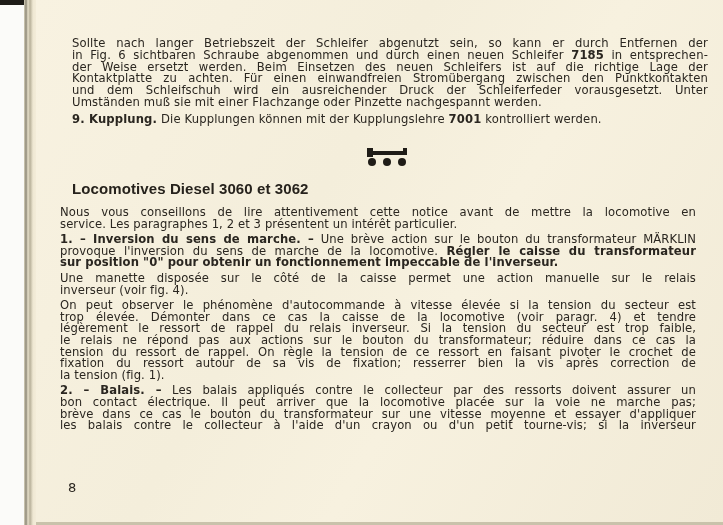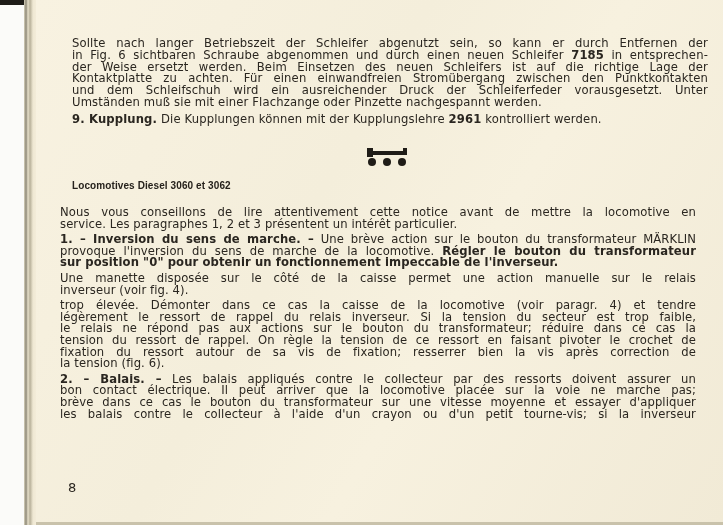--- a/index.html
+++ b/index.html
@@ -33,21 +33,21 @@
   }
   .para { text-align: justify; text-align-last: left; margin: 0 0 4px 0; }
   .para b { font-weight: bold; }
   .line { display: block; white-space: nowrap; }
   .just { display: block; text-align: justify; text-align-last: justify; white-space: normal; }
   .loco-icon {
     position: absolute; left: 365px; top: 146px; width: 44px; height: 22px;
   }
   .heading {
     position: absolute; left: 72px; top: 180px;
-    font-size: 10px; font-weight: bold; letter-spacing: 0.1px; color: #26221c;
+    font-size: 15px; font-weight: bold; letter-spacing: 0.1px; color: #26221c;
     font-family: "Liberation Sans", sans-serif;
   }
   .content2 {
     position: absolute; left: 60px; top: 207px; width: 636px;
     font-size: 11.6px; line-height: 11.6px; letter-spacing: 0.1px;
   }
   .page-number {
     position: absolute; left: 68px; top: 480px; font-size: 13px; color: #2a2620;
   }
 </style>
@@ -66,21 +66,21 @@
     <span class="just">Sollte nach langer Betriebszeit der Schleifer abgenutzt sein, so kann er durch Entfernen der</span>
     <span class="just">
       <span>in Fig. 6 sichtbaren Schraube abgenommen und durch einen neuen Schleifer </span><b>7185</b><span> in entsprechen-</span>
     </span>
     <span class="just">der Weise ersetzt werden. Beim Einsetzen des neuen Schleifers ist auf die richtige Lage der</span>
     <span class="just">Kontaktplatte zu achten. Für einen einwandfreien Stromübergang zwischen den Punktkontakten</span>
     <span class="just">und dem Schleifschuh wird ein ausreichender Druck der Schleiferfeder vorausgesetzt. Unter</span>
     <span class="line">Umständen muß sie mit einer Flachzange oder Pinzette nachgespannt werden.</span>
   </div>
   <div class="para" style="margin-top:5px">
-    <b>9. Kupplung.</b><span> Die Kupplungen können mit der Kupplungslehre </span><b>2961</b><span> kontrolliert werden.</span>
+    <b>9. Kupplung.</b><span> Die Kupplungen können mit der Kupplungslehre </span><b>7001</b><span> kontrolliert werden.</span>
   </div>
 </div>
 
 <svg class="loco-icon" viewBox="0 0 44 22">
   <rect x="2" y="2" width="6" height="9" fill="#1f1c17"></rect>
   <rect x="2" y="5" width="40" height="4" fill="#1f1c17"></rect>
   <rect x="38" y="2" width="4" height="7" fill="#1f1c17"></rect>
   <circle cx="7" cy="16" r="4" fill="#1f1c17"></circle>
   <circle cx="22" cy="16" r="4" fill="#1f1c17"></circle>
   <circle cx="37" cy="16" r="4" fill="#1f1c17"></circle>
@@ -88,34 +88,35 @@
 
 <div class="heading">Locomotives Diesel 3060 et 3062</div>
 
 <div class="content2">
   <div class="para">
     <span class="just">Nous vous conseillons de lire attentivement cette notice avant de mettre la locomotive en</span>
     <span class="line">service. Les paragraphes 1, 2 et 3 présentent un intérêt particulier.</span>
   </div>
   <div class="para">
     <span class="just"><b>1. – Inversion du sens de marche. –</b><span> Une brève action sur le bouton du transformateur MÄRKLIN</span></span>
-    <span class="just"><span>provoque l'inversion du sens de marche de la locomotive. </span><b>Régler le bouton du transformateur</b></span>
+    <span class="just"><span>provoque l'inversion du sens de marche de la locomotive. </span><b>Régler le caisse du transformateur</b></span>
     <span class="line"><b>sur position "0" pour obtenir un fonctionnement impeccable de l'inverseur.</b></span>
   </div>
   <div class="para">
     <span class="just">Une manette disposée sur le côté de la caisse permet une action manuelle sur le relais</span>
     <span class="line">inverseur (voir fig. 4).</span>
   </div>
   <div class="para">
+    <span class="just">On peut observer le phénomène d'autocommande à vitesse élevée si la tension du secteur est</span>
     <span class="just">trop élevée. Démonter dans ce cas la caisse de la locomotive (voir paragr. 4) et tendre</span>
     <span class="just">légèrement le ressort de rappel du relais inverseur. Si la tension du secteur est trop faible,</span>
     <span class="just">le relais ne répond pas aux actions sur le bouton du transformateur; réduire dans ce cas la</span>
     <span class="just">tension du ressort de rappel. On règle la tension de ce ressort en faisant pivoter le crochet de</span>
     <span class="just">fixation du ressort autour de sa vis de fixation; resserrer bien la vis après correction de</span>
-    <span class="line">la tension (fig. 6).</span>
+    <span class="line">la tension (fig. 1).</span>
   </div>
   <div class="para">
     <span class="just"><b>2. – Balais. –</b><span> Les balais appliqués contre le collecteur par des ressorts doivent assurer un</span></span>
     <span class="just">bon contact électrique. Il peut arriver que la locomotive placée sur la voie ne marche pas;</span>
     <span class="just">brève dans ce cas le bouton du transformateur sur une vitesse moyenne et essayer d'appliquer</span>
     <span class="just">les balais contre le collecteur à l'aide d'un crayon ou d'un petit tourne-vis; si la inverseur</span>
   </div>
 </div>
 
 <div class="page-number">8</div>

